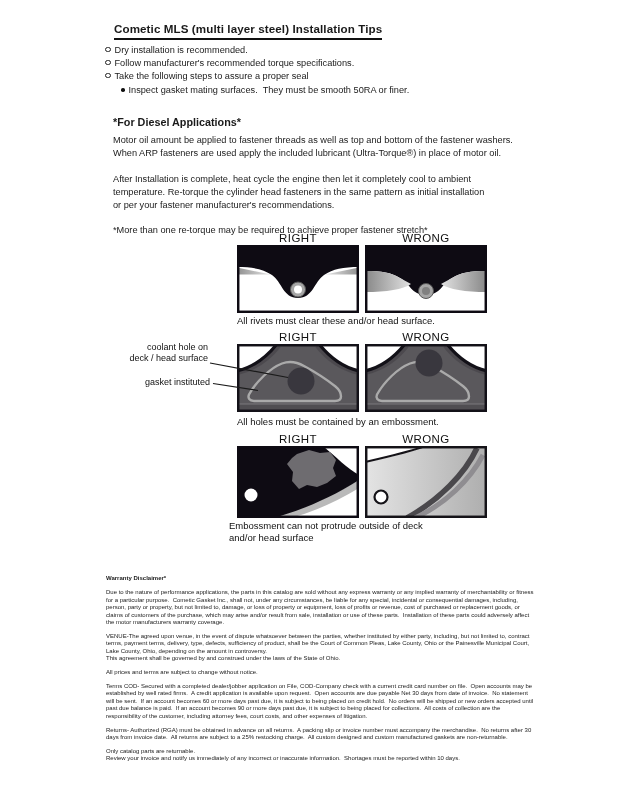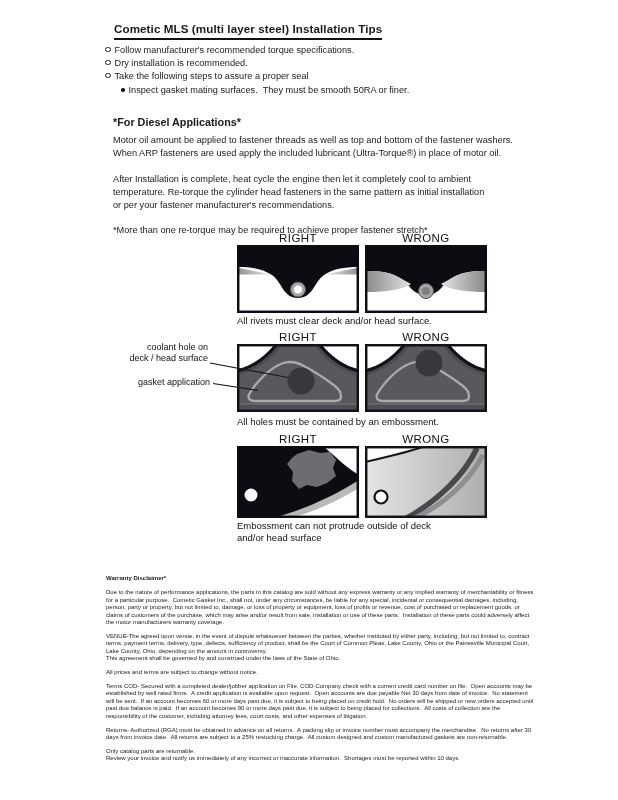--- a/index.html
+++ b/index.html
@@ -41,25 +41,25 @@
 </head>
 <body>
 
 <div class="page">
 
   <div class="abs title">Cometic MLS (multi layer steel) Installation Tips</div>
 
   <div class="abs bullets">
     <div class="b-line">
         <span class="dot-o"></span>
-        <span class="pre">Follow manufacturer's recommended torque specifications.</span>
+        <span class="pre">Dry installation is recommended.</span>
       </div>
     <div class="b-line">
         <span class="dot-o"></span>
-        <span class="pre">Dry installation is recommended.</span>
+        <span class="pre">Follow manufacturer's recommended torque specifications.</span>
       </div>
     <div class="b-line">
         <span class="dot-o"></span>
         <span class="pre">Take the following steps to assure a proper seal</span>
       </div>
     <div class="b-line sub">
         <span class="dot-f"></span>
         <span class="pre">Inspect gasket mating surfaces.  They must be smooth 50RA or finer.</span>
       </div>
   </div>
@@ -116,28 +116,28 @@
         <rect width="122" height="68" fill="#ffffff"></rect>
         <path d="M0,0 H122 V26 C104,26 97,27.5 87,33 C77,38 76,50 61,50 C46,50 45,38 35,33 C25,27.5 18,26 0,26 Z" fill="#0e0b13"></path>
         <path d="M0,26 C18,26 25,27.5 35,33 L46,39 C38,44.5 22,47 0,47 Z" fill="url(#g2a)"></path>
         <path d="M122,26 C104,26 97,27.5 87,33 L76,39 C84,44.5 100,47 122,47 Z" fill="url(#g2b)"></path>
         <circle cx="61" cy="46" r="7.5" fill="#a6a6a6" stroke="#555555" stroke-width="1"></circle>
         <circle cx="61" cy="46" r="4" fill="#808080"></circle>
         <rect x="1.2" y="1.2" width="119.6" height="65.6" fill="none" stroke="#0e0b13" stroke-width="2.5"></rect>
       </svg>
     </div>
 
-    <div class="cap pre" style="left:237px;top:85px;">All rivets must clear deck and/or head surface.</div>
+    <div class="cap pre" style="left:237px;top:85px;">All rivets must clear these and/or head surface.</div>
 
     <div class="rw" style="left:237px;top:101px;">RIGHT</div>
     <div class="rw" style="left:365px;top:101px;">WRONG</div>
 
     <div class="dlab pre" style="left:80px;top:112px;width:128px;">coolant hole on
 deck / head surface</div>
-    <div class="dlab pre" style="left:80px;top:147px;width:130px;">gasket application</div>
+    <div class="dlab pre" style="left:80px;top:147px;width:130px;">gasket instituted</div>
 
     <div class="dbox" style="left:237px;top:114px;">
       <svg width="122" height="68" viewBox="0 0 122 68">
         <rect width="122" height="68" fill="#5a585c"></rect>
         <rect y="60" width="122" height="8" fill="#504e52"></rect>
         <line x1="0" y1="60" x2="122" y2="60" stroke="#7a787c" stroke-width="1"></line>
         <path d="M42,2 C31,16 16,25 2,28.5" stroke="#48464b" stroke-width="4" fill="none" opacity="0.8"></path>
         <path d="M80,2 C91,16 106,25 120,28.5" stroke="#48464b" stroke-width="4" fill="none" opacity="0.8"></path>
         <path d="M0,0 L40,0 C28,15 13,24 0,27 Z" fill="#ffffff"></path>
         <path d="M40,0 C28,15 13,24 0,27" stroke="#131118" stroke-width="3.2" fill="none"></path>
@@ -198,21 +198,21 @@
         <rect width="122" height="72" fill="#ffffff"></rect>
         <path d="M0,17 C26,11 48,5.5 62,0 L122,0 L122,72 L0,72 Z" fill="url(#g3a)"></path>
         <path d="M0,16 C24,10.5 46,5.5 60,0" stroke="#151318" stroke-width="2" fill="none"></path>
         <path d="M112,2 C100,28 74,54 42,72" stroke="#4a484c" stroke-width="5.5" fill="none"></path>
         <path d="M118,9 C105,34 80,58 50,72" stroke="#8f8d91" stroke-width="5" fill="none"></path>
         <circle cx="16" cy="51" r="6.5" fill="#ffffff" stroke="#151318" stroke-width="2.2"></circle>
         <rect x="1.2" y="1.2" width="119.6" height="69.6" fill="none" stroke="#151318" stroke-width="2.5"></rect>
       </svg>
     </div>
 
-    <div class="cap pre" style="left:237px;top:290px;">Embossment can not protrude outside of deck
+    <div class="cap pre" style="left:229px;top:290px;">Embossment can not protrude outside of deck
 and/or head surface</div>
   </div>
 
   <div class="abs legal">
     <p class="lh">Warranty Disclaimer*</p>
     <p class="pre">Due to the nature of performance applications, the parts in this catalog are sold without any express warranty or any implied warranty of merchantability or fitness for a particular purpose.  Cometic Gasket Inc., shall not, under any circumstances, be liable for any special, incidental or consequential damages, including, person, party or property, but not limited to, damage, or loss of property or equipment, loss of profits or revenue, cost of purchased or replacement goods, or claims of customers of the purchase, which may arise and/or result from sale, installation or use of these parts.  Installation of these parts could adversely affect the motor manufacturers warranty coverage.</p>
     <p class="pre">VENUE-The agreed upon venue, in the event of dispute whatsoever between the parties, whether instituted by either party, including, but not limited to, contract terms, payment terms, delivery, type, defects, sufficiency of product, shall be the Court of Common Pleas, Lake County, Ohio or the Painesville Municipal Court, Lake County, Ohio, depending on the amount in controversy.
 This agreement shall be governed by and construed under the laws of the State of Ohio.</p>
     <p class="pre">All prices and terms are subject to change without notice.</p>
     <p class="pre">Terms COD- Secured with a completed dealer/jobber application on File, COD-Company check with a current credit card number on file.  Open accounts may be established by well rated firms.  A credit application is available upon request.  Open accounts are due payable Net 30 days from date of invoice.  No statement will be sent.  If an account becomes 60 or more days past due, it is subject to being placed on credit hold.  No orders will be shipped or new orders accepted until past due balance is paid.  If an account becomes 90 or more days past due, it is subject to being placed for collections.  All costs of collection are the responsibility of the customer, including attorney fees, court costs, and other expenses of litigation.</p>

